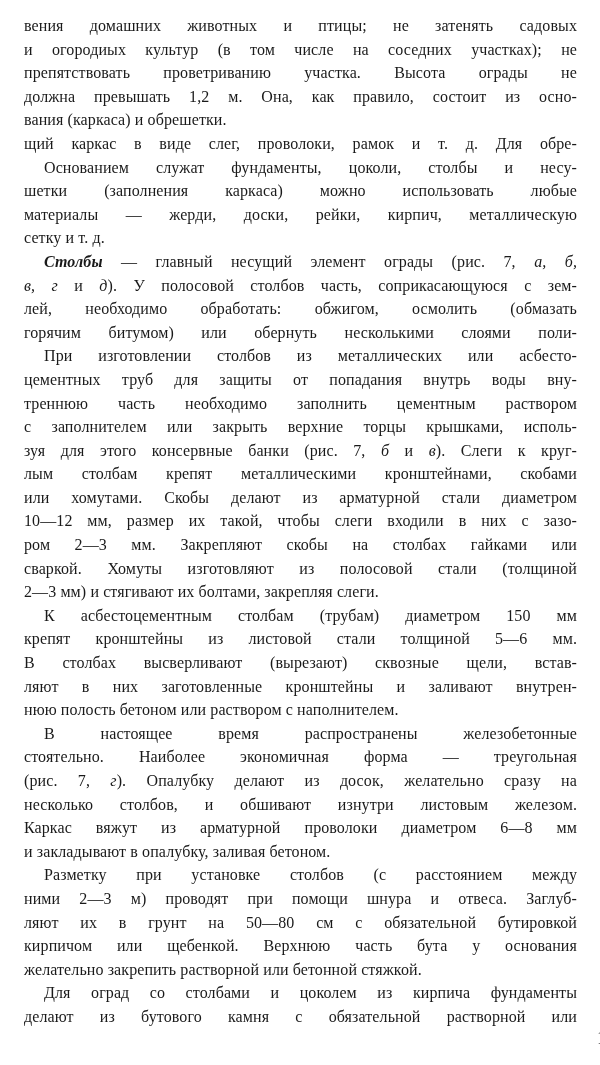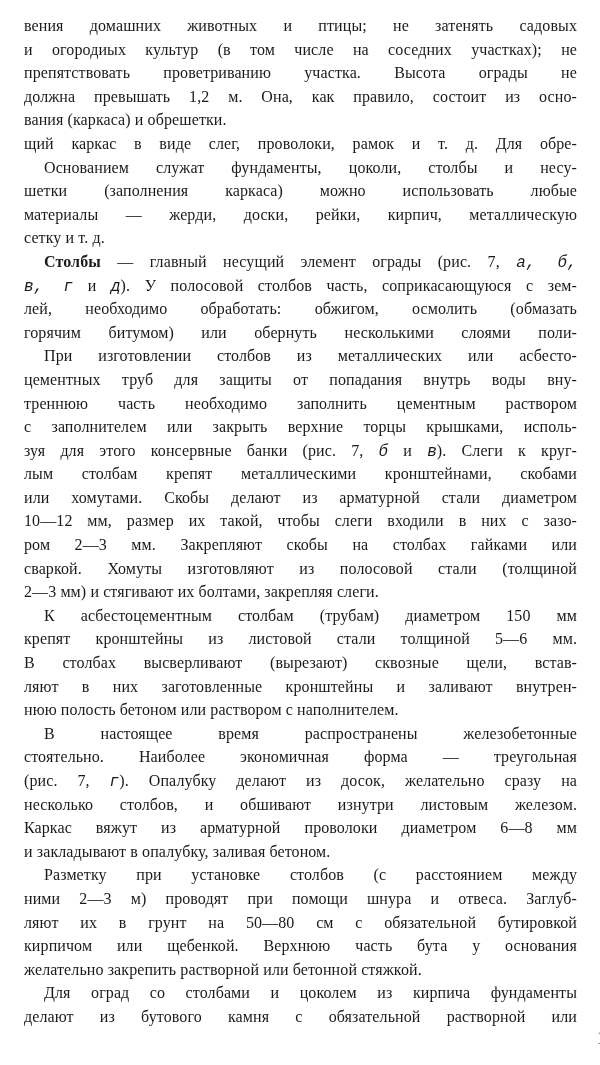--- a/index.html
+++ b/index.html
@@ -22,22 +22,22 @@
     height: 23.6px;
     line-height: 23.6px;
     font-size: 16px;
     white-space: nowrap;
     text-align: justify;
     text-align-last: justify;
     letter-spacing: 0.1px;
   }
   .line.last { text-align-last: left; }
   .line.indent { padding-left: 20px; }
-  .b { font-weight: bold; }
-  .i { font-style: italic; font-family: Liberation Mono, monospace; }
+  .b { font-weight: bold; font-style: italic; }
+  .i { font-style: italic; }
   .page-number {
     position: absolute;
     left: 549px;
     top: 1027px;
     font-size: 19px;
     font-family: "Liberation Serif", serif;
     margin-left: 48px;
   }
 </style>
 </head>

